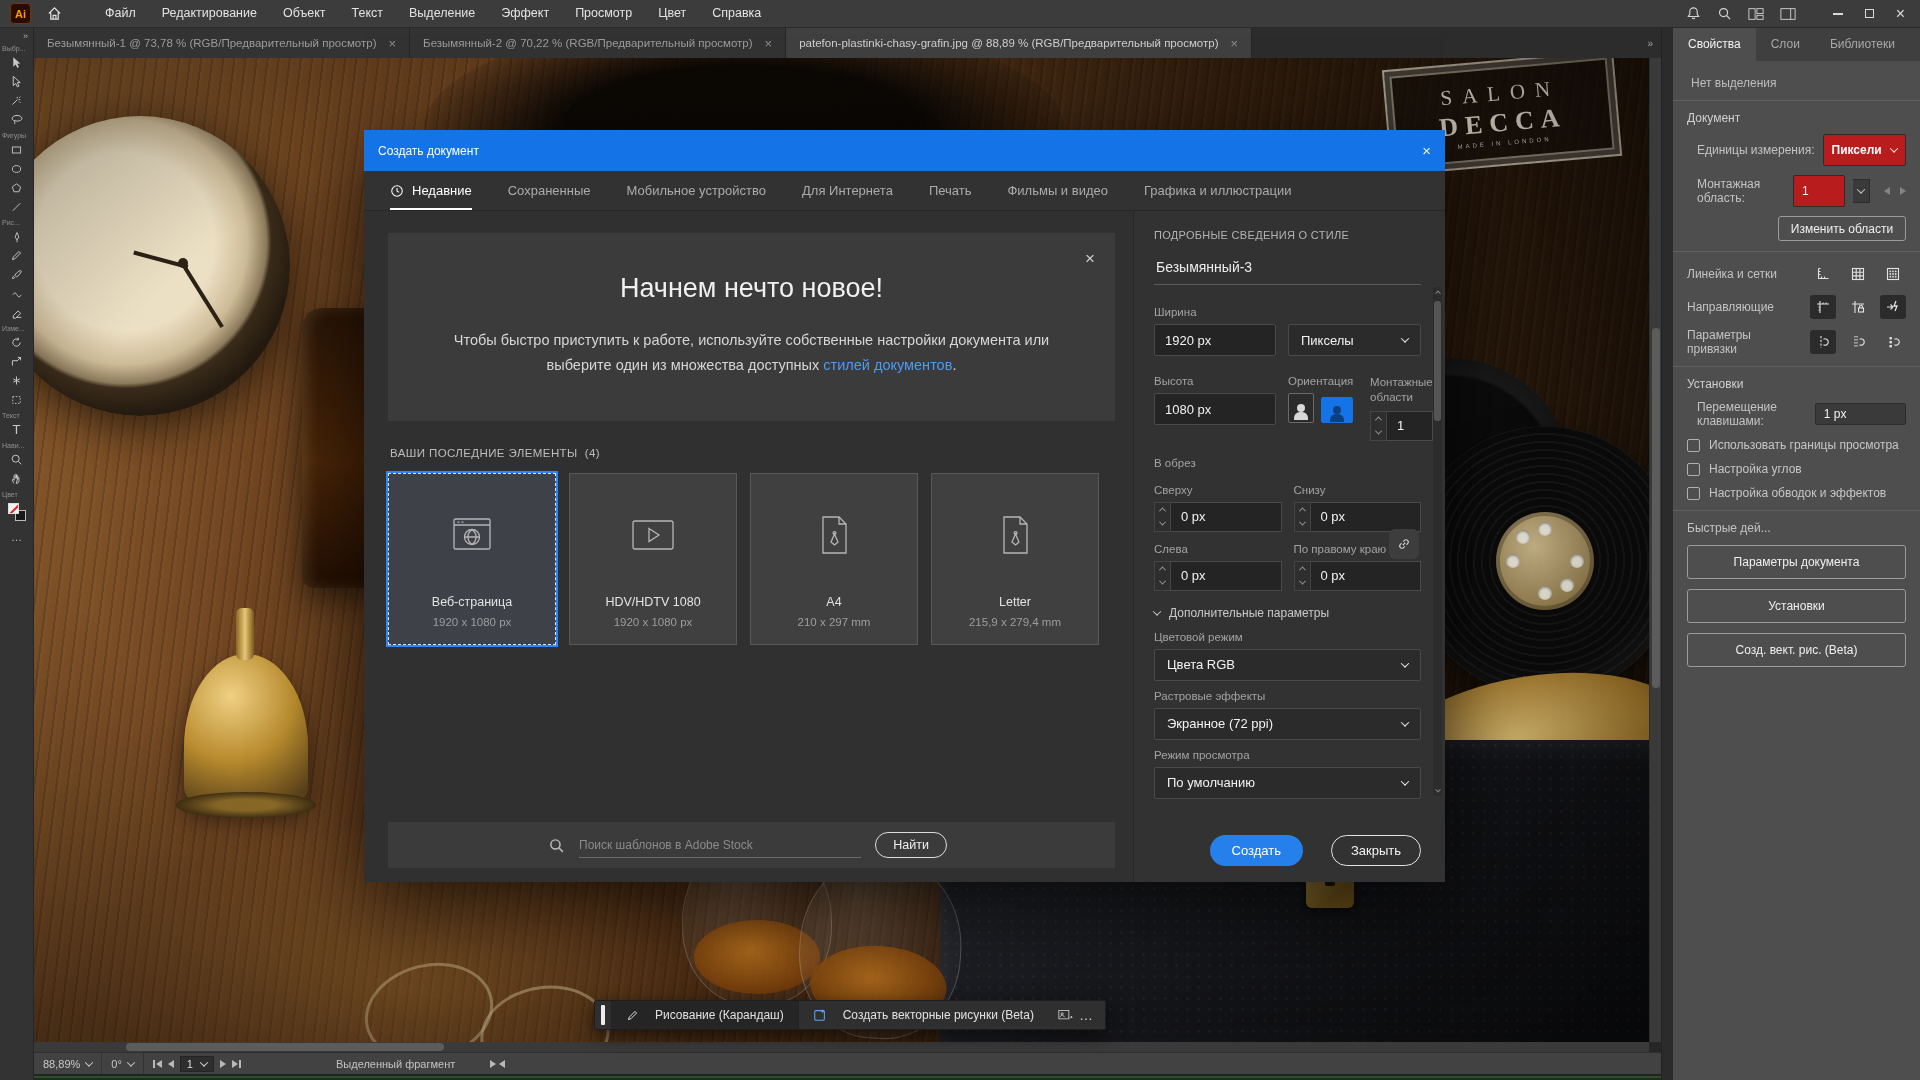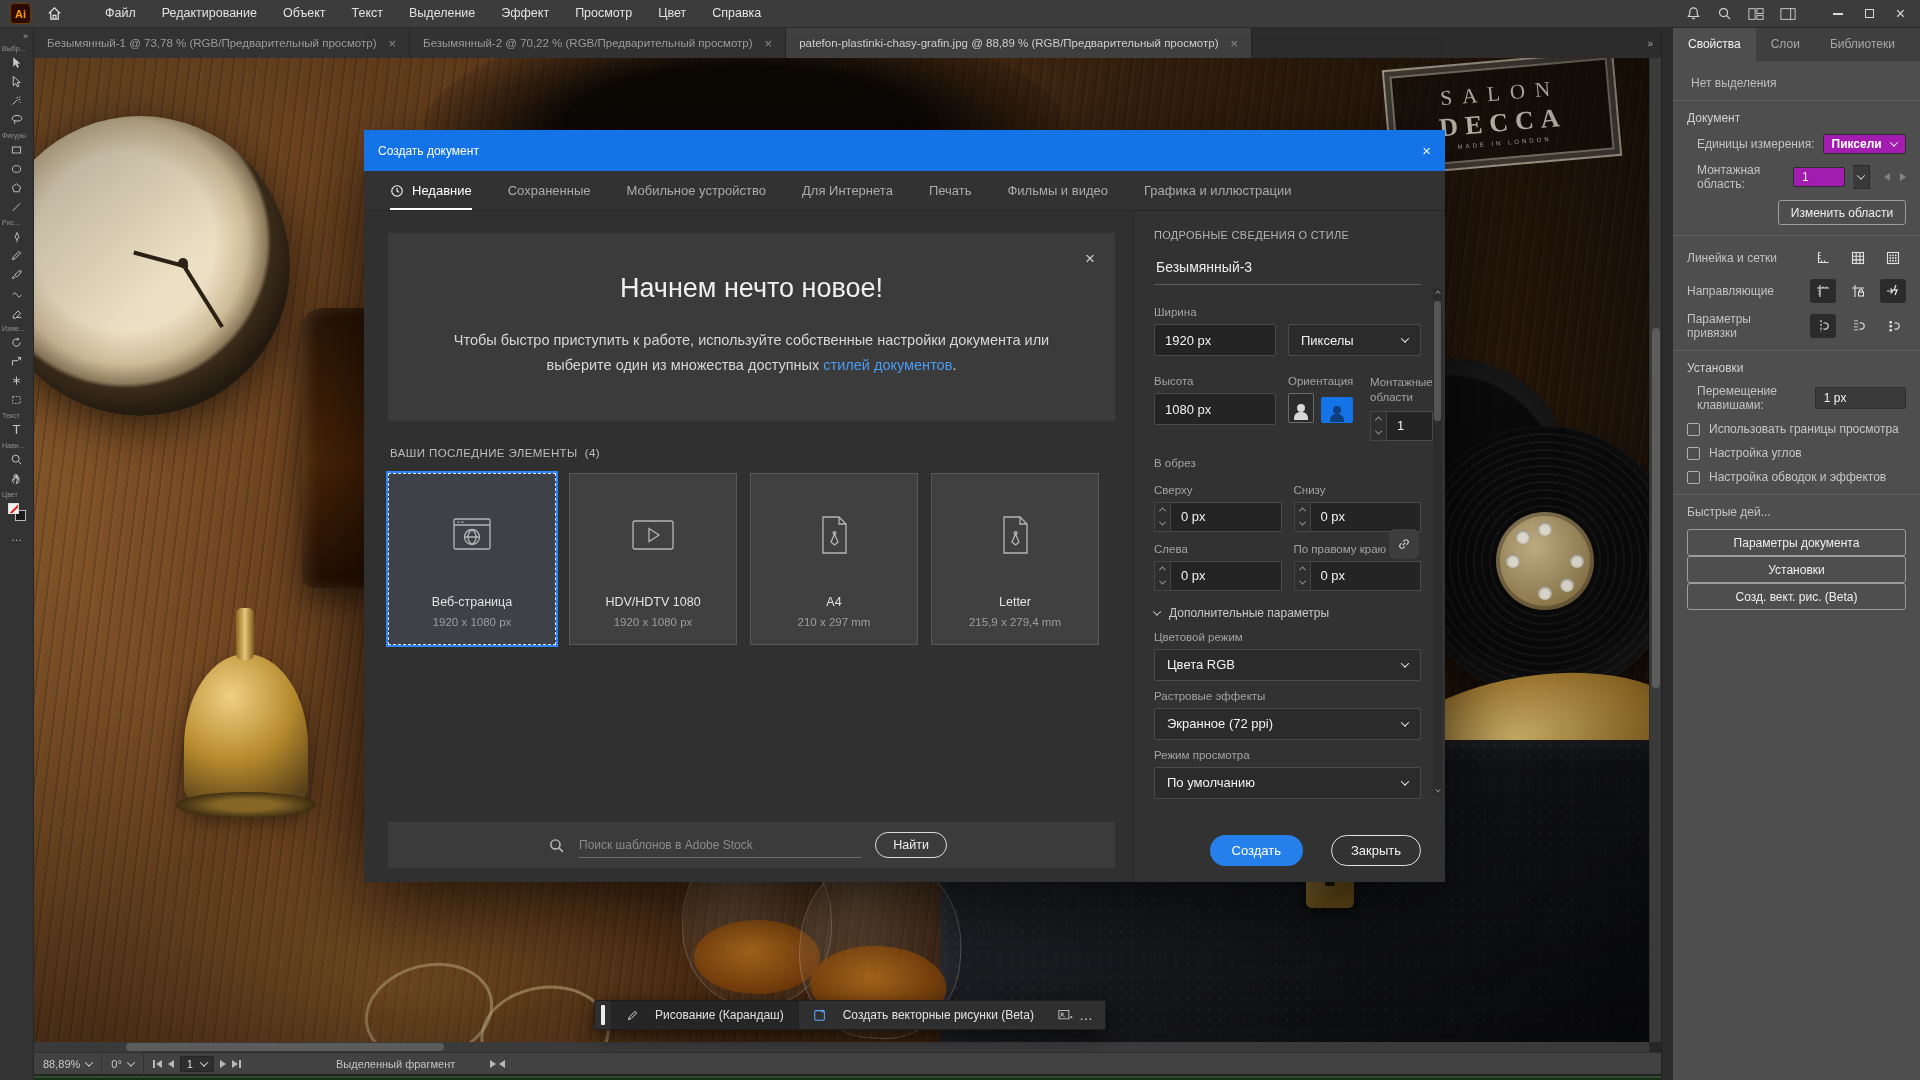--- a/index.html
+++ b/index.html
@@ -212,40 +212,40 @@
   
   .dock{position:absolute;left:1661px;top:28px;width:12px;bottom:0;background:#2b2b2b;border-left:1px solid #222;z-index:30}
   .props{position:absolute;left:1673px;top:28px;width:247px;bottom:0;background:#4e4e4e;z-index:30;font-size:12px}
   .props-tabs{height:33px;background:#3f3f3f;display:flex}
   .props-tab{padding:0 15px;line-height:33px;font-size:12px;color:#a8a8a8}
   .props-tab.active{background:#4e4e4e;color:#f2f2f2}
   .pbody{padding:11px 14px 0;color:#c9c9c9}
   .pdiv{border-top:1px solid #5f5f5f;margin:10px -14px;}
   .prow{display:flex;align-items:center;margin:9px 0;gap:8px}
   .prow .lab{color:#c3c3c3}
-  .pselect{background:#a21caf;border:1px solid #2c2c2c;border-radius:2px;height:20px;display:flex;align-items:center;
+  .pselect{background:#b91c1c;border:1px solid #2c2c2c;border-radius:2px;height:32px;display:flex;align-items:center;
     justify-content:space-between;padding:0 8px;color:#f2f2f2;flex:1;font-size:12px}
   .pselect.small{flex:0 0 52px}
   .pchevbox{width:22px;height:24px;background:#3a3a3a;border:1px solid #2c2c2c;border-left:none;display:flex;
     align-items:center;justify-content:center;color:#ccc}
   .pnav{display:flex;gap:10px;margin-left:6px;opacity:.5}
   .pbtn{border:1px solid #9c9c9c;border-radius:3px;height:25px;display:flex;align-items:center;justify-content:center;
     color:#efefef;font-size:12px;background:transparent;padding:0 10px}
   .pbtn.right{margin-left:auto;min-width:128px}
   .picons{display:flex;gap:9px;margin-left:auto}
   .picon{width:26px;height:24px;border-radius:3px;display:flex;align-items:center;justify-content:center;color:#e2e2e2}
   .picon svg{stroke:#e2e2e2;fill:none;stroke-width:1.1}
   .picon.pressed{background:#2b2b2b}
   .pinput{background:#3a3a3a;border:1px solid #2c2c2c;border-radius:2px;height:22px;display:flex;align-items:center;
     padding:0 8px;color:#f2f2f2;width:118px}
   .pcheckrow{display:flex;align-items:center;gap:9px;margin:10px 0;color:#c6c6c6}
   .pcheck{width:13px;height:13px;border:1px solid #b0b0b0;border-radius:2px;flex:0 0 auto}
   .quick-label{color:#c3c3c3;margin:4px 0 10px}
-  .qbtn{border:1px solid #9c9c9c;border-radius:3px;height:27px;display:flex;align-items:center;justify-content:center;
-    color:#efefef;}
+  .qbtn{border:1px solid #9c9c9c;border-radius:3px;height:34px;display:flex;align-items:center;justify-content:center;
+    color:#efefef;margin-bottom:10px}
 </style>
 </head>
 <body>
 
 <div class="app">
 
   <div class="menubar">
     <div class="ai-logo">Ai</div>
     <span class="home-ic">
       <svg width="15" height="15" viewBox="0 0 16 16">

